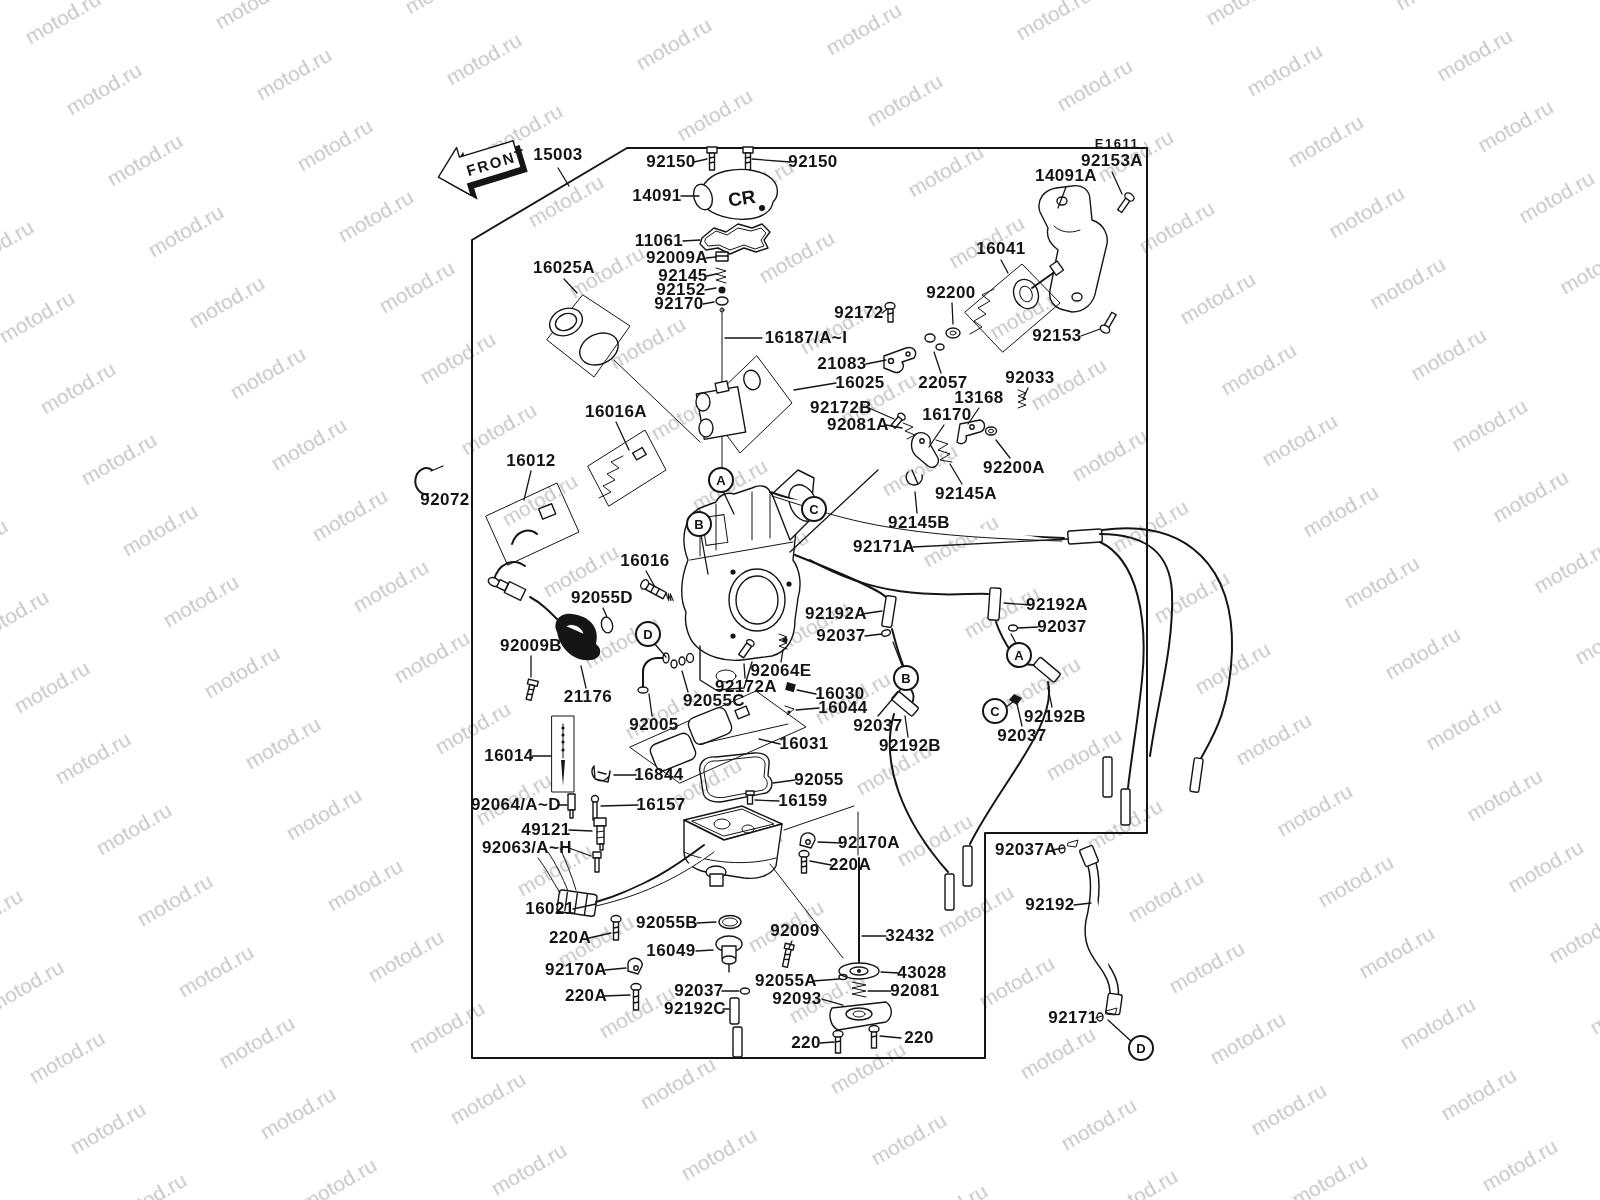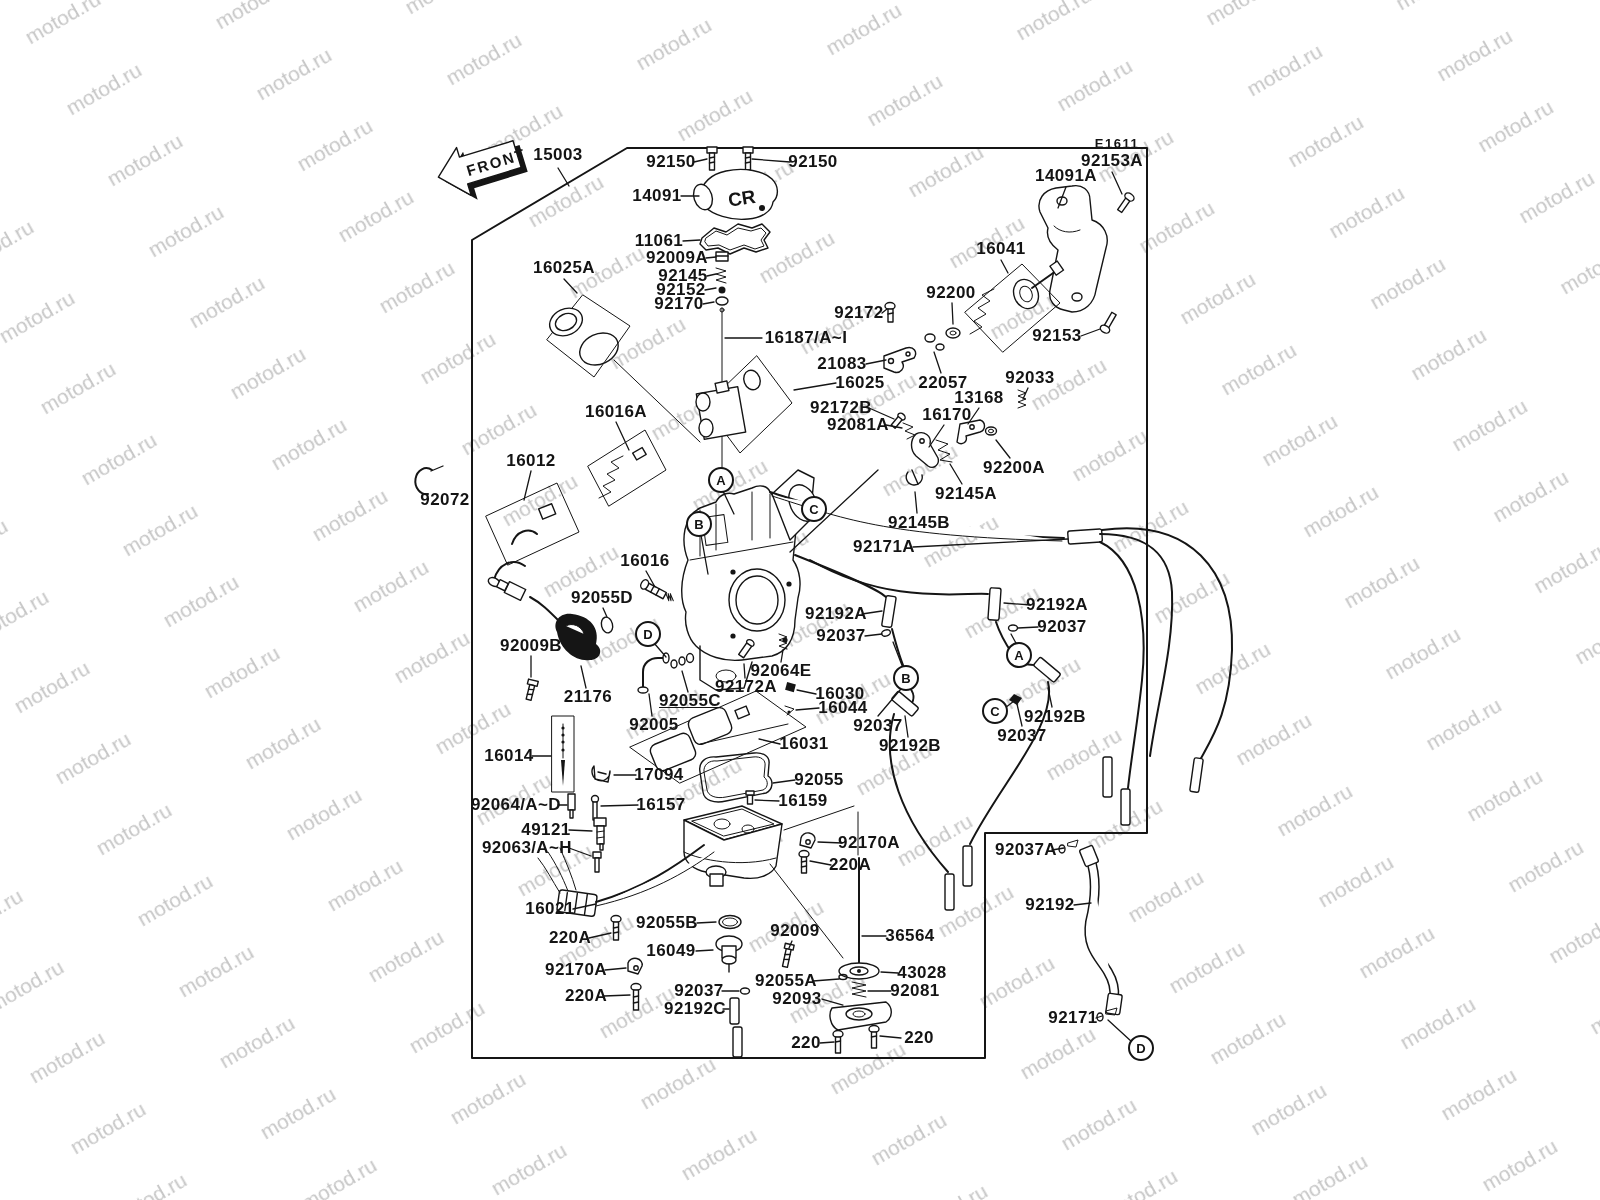--- a/index.html
+++ b/index.html
@@ -535,42 +535,42 @@
       <div class="part-label" style="left: 843px; top: 708px;">16044</div>
       <div class="part-label" style="left: 804px; top: 744px;">16031</div>
       <div class="part-label" style="left: 445px; top: 456px; margin-top: 44px;">92072</div>
       <div class="part-label" style="left: 531px; top: 461px;">16012</div>
       <div class="part-label" style="left: 616px; top: 412px;">16016A</div>
       <div class="part-label" style="left: 645px; top: 561px;">16016</div>
       <div class="part-label" style="left: 602px; top: 598px;">92055D</div>
       <div class="part-label" style="left: 531px; top: 646px;">92009B</div>
       <div class="part-label" style="left: 588px; top: 697px;">21176</div>
       <div class="part-label" style="left: 654px; top: 725px;">92005</div>
-      <div class="part-label" style="left: 690px; top: 701px; text-decoration: underline;">92055C</div>
+      <div class="part-label" style="left: 714px; top: 701px;">92055C</div>
       <div class="part-label" style="left: 746px; top: 687px;">92172A</div>
       <div class="part-label" style="left: 509px; top: 756px;">16014</div>
-      <div class="part-label" style="left: 659px; top: 775px;">17094</div>
+      <div class="part-label" style="left: 659px; top: 775px;">16844</div>
       <div class="part-label" style="left: 516px; top: 805px;">92064/A~D</div>
       <div class="part-label" style="left: 661px; top: 805px;">16157</div>
       <div class="part-label" style="left: 546px; top: 830px;">49121</div>
       <div class="part-label" style="left: 527px; top: 848px;">92063/A~H</div>
       <div class="part-label" style="left: 819px; top: 780px;">92055</div>
       <div class="part-label" style="left: 803px; top: 801px;">16159</div>
       <div class="part-label" style="left: 550px; top: 909px;">16021</div>
       <div class="part-label" style="left: 570px; top: 938px;">220A</div>
       <div class="part-label" style="left: 667px; top: 923px;">92055B</div>
       <div class="part-label" style="left: 671px; top: 951px;">16049</div>
       <div class="part-label" style="left: 795px; top: 931px;">92009</div>
       <div class="part-label" style="left: 576px; top: 970px;">92170A</div>
       <div class="part-label" style="left: 586px; top: 996px;">220A</div>
       <div class="part-label" style="left: 699px; top: 991px;">92037</div>
       <div class="part-label" style="left: 695px; top: 1009px;">92192C</div>
       <div class="part-label" style="left: 869px; top: 843px;">92170A</div>
       <div class="part-label" style="left: 850px; top: 865px;">220A</div>
-      <div class="part-label" style="left: 910px; top: 936px;">36564</div>
+      <div class="part-label" style="left: 910px; top: 936px;">32432</div>
       <div class="part-label" style="left: 922px; top: 973px;">43028</div>
       <div class="part-label" style="left: 786px; top: 981px;">92055A</div>
       <div class="part-label" style="left: 915px; top: 991px;">92081</div>
       <div class="part-label" style="left: 797px; top: 999px;">92093</div>
       <div class="part-label" style="left: 806px; top: 1043px;">220</div>
       <div class="part-label" style="left: 919px; top: 1038px;">220</div>
       <div class="part-label" style="left: 1026px; top: 850px;">92037A</div>
       <div class="part-label" style="left: 1050px; top: 905px;">92192</div>
       <div class="part-label" style="left: 1073px; top: 1018px;">92171</div>
       <div class="circle-marker" style="left: 721px; top: 480px;">A</div>

